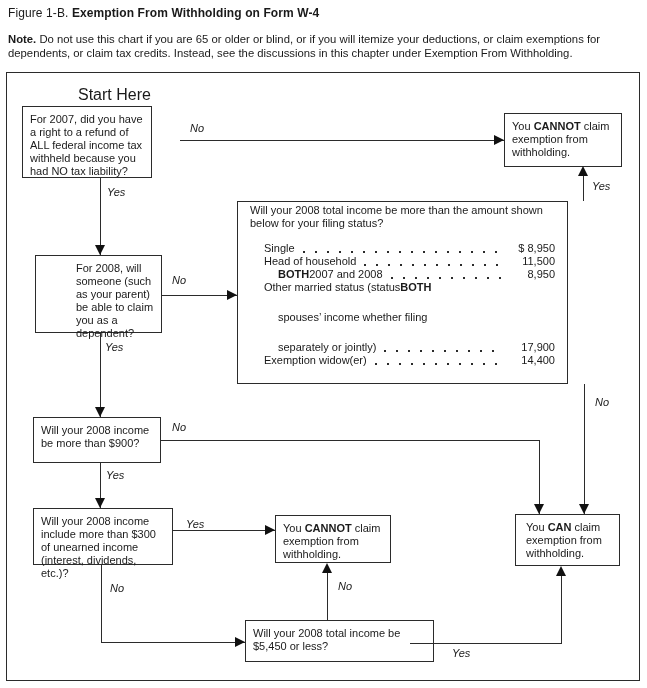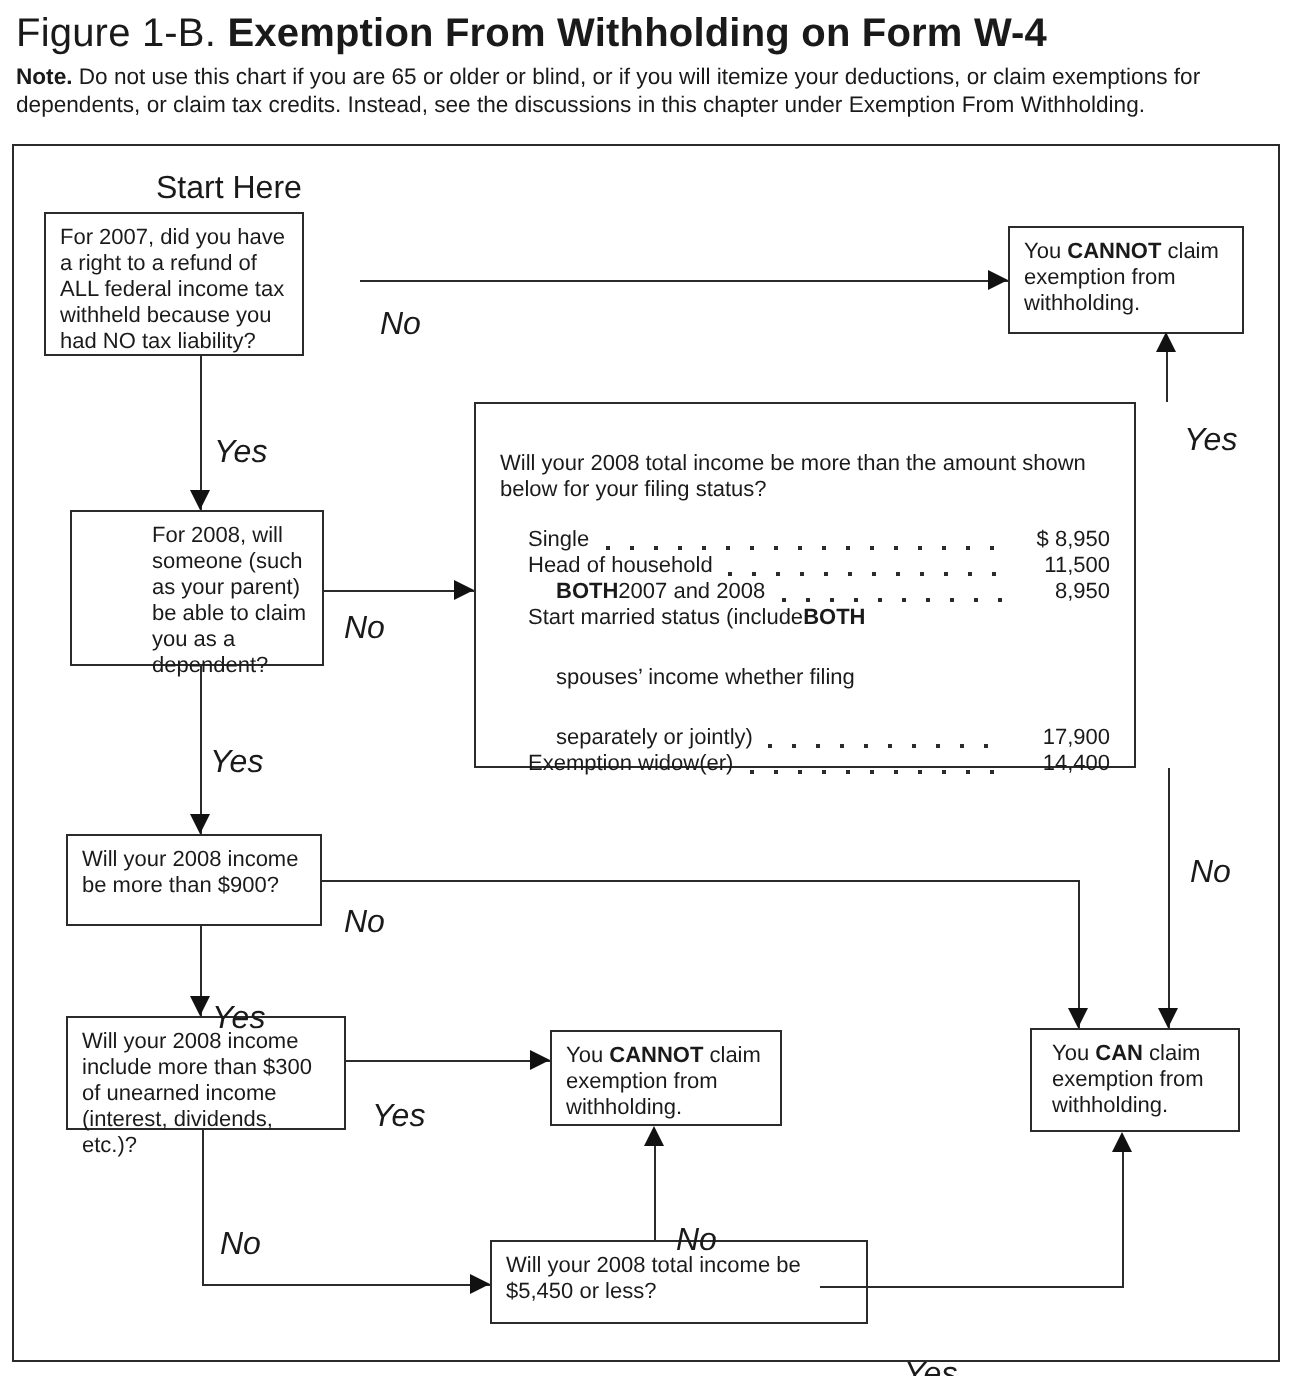--- a/index.html
+++ b/index.html
@@ -1,40 +1,40 @@
 <!DOCTYPE html>
 <html><head>
 <meta charset="utf-8">
 <style>
   * { margin:0; padding:0; box-sizing:border-box; }
   html,body { background:#fff; }
   body { font-family:"Liberation Sans","DejaVu Sans",sans-serif; color:#1a1a1a; }
   .canvas { position:relative; width:647px; height:688px; background:#fff; overflow:hidden; }
 
   
-  .title { position:absolute; left:8px; top:6px; font-size:20px; letter-spacing:.1px; white-space:nowrap; }
+  .title { position:absolute; left:8px; top:6px; font-size:12px; letter-spacing:.1px; white-space:nowrap; }
   .title .t-main { font-weight:bold; }
   .note { position:absolute; left:8px; top:33px; width:634px; font-size:11.3px; line-height:13.5px; }
   .note .n-label { font-weight:bold; }
   .note .n-italic { }
 
   
   .frame { position:absolute; left:6px; top:72px; width:634px; height:609px; border:1px solid #2b2b2b; }
 
   
   .fbox { position:absolute; border:1px solid #2b2b2b; background:#fff; font-size:11px; line-height:13px; padding:6px 7px; }
   .b { font-weight:bold; }
 
   .start-here { position:absolute; left:78px; top:86px; font-size:16px; }
 
   .box-refund   { left:22px;  top:106px; width:130px; height:72px; }
   .box-dep      { left:35px;  top:255px; width:127px; height:78px;padding-left:40px; }
   .box-900      { left:33px;  top:417px; width:128px; height:46px; }
   .box-unearned { left:33px;  top:508px; width:140px; height:57px; }
-  .box-filing   { left:237px; top:201px; width:331px; height:183px; padding:24px 12px; }
+  .box-filing   { left:237px; top:201px; width:331px; height:183px; padding:2px 12px; }
   .box-cannot-top { left:504px; top:113px; width:118px; height:54px; }
   .box-cannot-mid { left:275px; top:515px; width:116px; height:48px; }
   .box-can      { left:515px; top:514px; width:105px; height:52px; padding-left:10px; }
   .box-5450     { left:245px; top:620px; width:189px; height:42px; }
 
   
   .f-question { margin-bottom:12px; }
   .frows { margin-left:14px; }
   .frow { display:flex; align-items:baseline; line-height:13px; }
   .frow.sp { margin-top:17px; }
@@ -46,21 +46,21 @@
   .fr-amt { min-width:48px; text-align:right; white-space:pre; }
 
   
   .h { position:absolute; height:1px; background:#2b2b2b; }
   .v { position:absolute; width:1px; background:#2b2b2b; }
   .arr { position:absolute; width:0; height:0; }
   .arr-r { border-top:5px solid transparent; border-bottom:5px solid transparent; border-left:10px solid #111; }
   .arr-d { border-left:5px solid transparent; border-right:5px solid transparent; border-top:10px solid #111; }
   .arr-u { border-left:5px solid transparent; border-right:5px solid transparent; border-bottom:10px solid #111; }
 
-  .elabel { position:absolute; font-style:italic; font-size:16px;margin-top:32px; }
+  .elabel { position:absolute; font-style:italic; font-size:11px; }
 </style>
 </head>
 <body>
 
 <div class="canvas">
 
   <div class="title"><span class="t-prefix">Figure 1-B. </span><span class="t-main">Exemption From Withholding on Form W-4</span></div>
 
   <div class="note"><span class="n-label">Note.</span><span> Do not use this chart if you are 65 or older or blind, or if you will itemize your deductions, or claim exemptions for dependents, or claim tax credits. Instead, see the discussions in this chapter under </span><span class="n-italic">Exemption From Withholding</span><span>.</span></div>
 
@@ -102,21 +102,21 @@
         <span class="fr-amt">11,500</span>
       </div>
       <div class="frow">
         <span class="ind"></span>
         <span class="fr-bold">BOTH</span>
         <span> 2007 and 2008</span>
         <span class="leader"></span>
         <span class="fr-amt">8,950</span>
       </div>
       <div class="frow noamt">
-        <span>Start married status (include </span>
+        <span>Other married status (status </span>
         <span class="fr-bold">BOTH</span>
         <span class="leader"></span>
         <span class="fr-amt"></span>
       </div>
       <div class="frow noamt sp">
         <span class="ind"></span>
         <span>spouses’ income whether filing</span>
         <span class="leader"></span>
         <span class="fr-amt"></span>
       </div>

